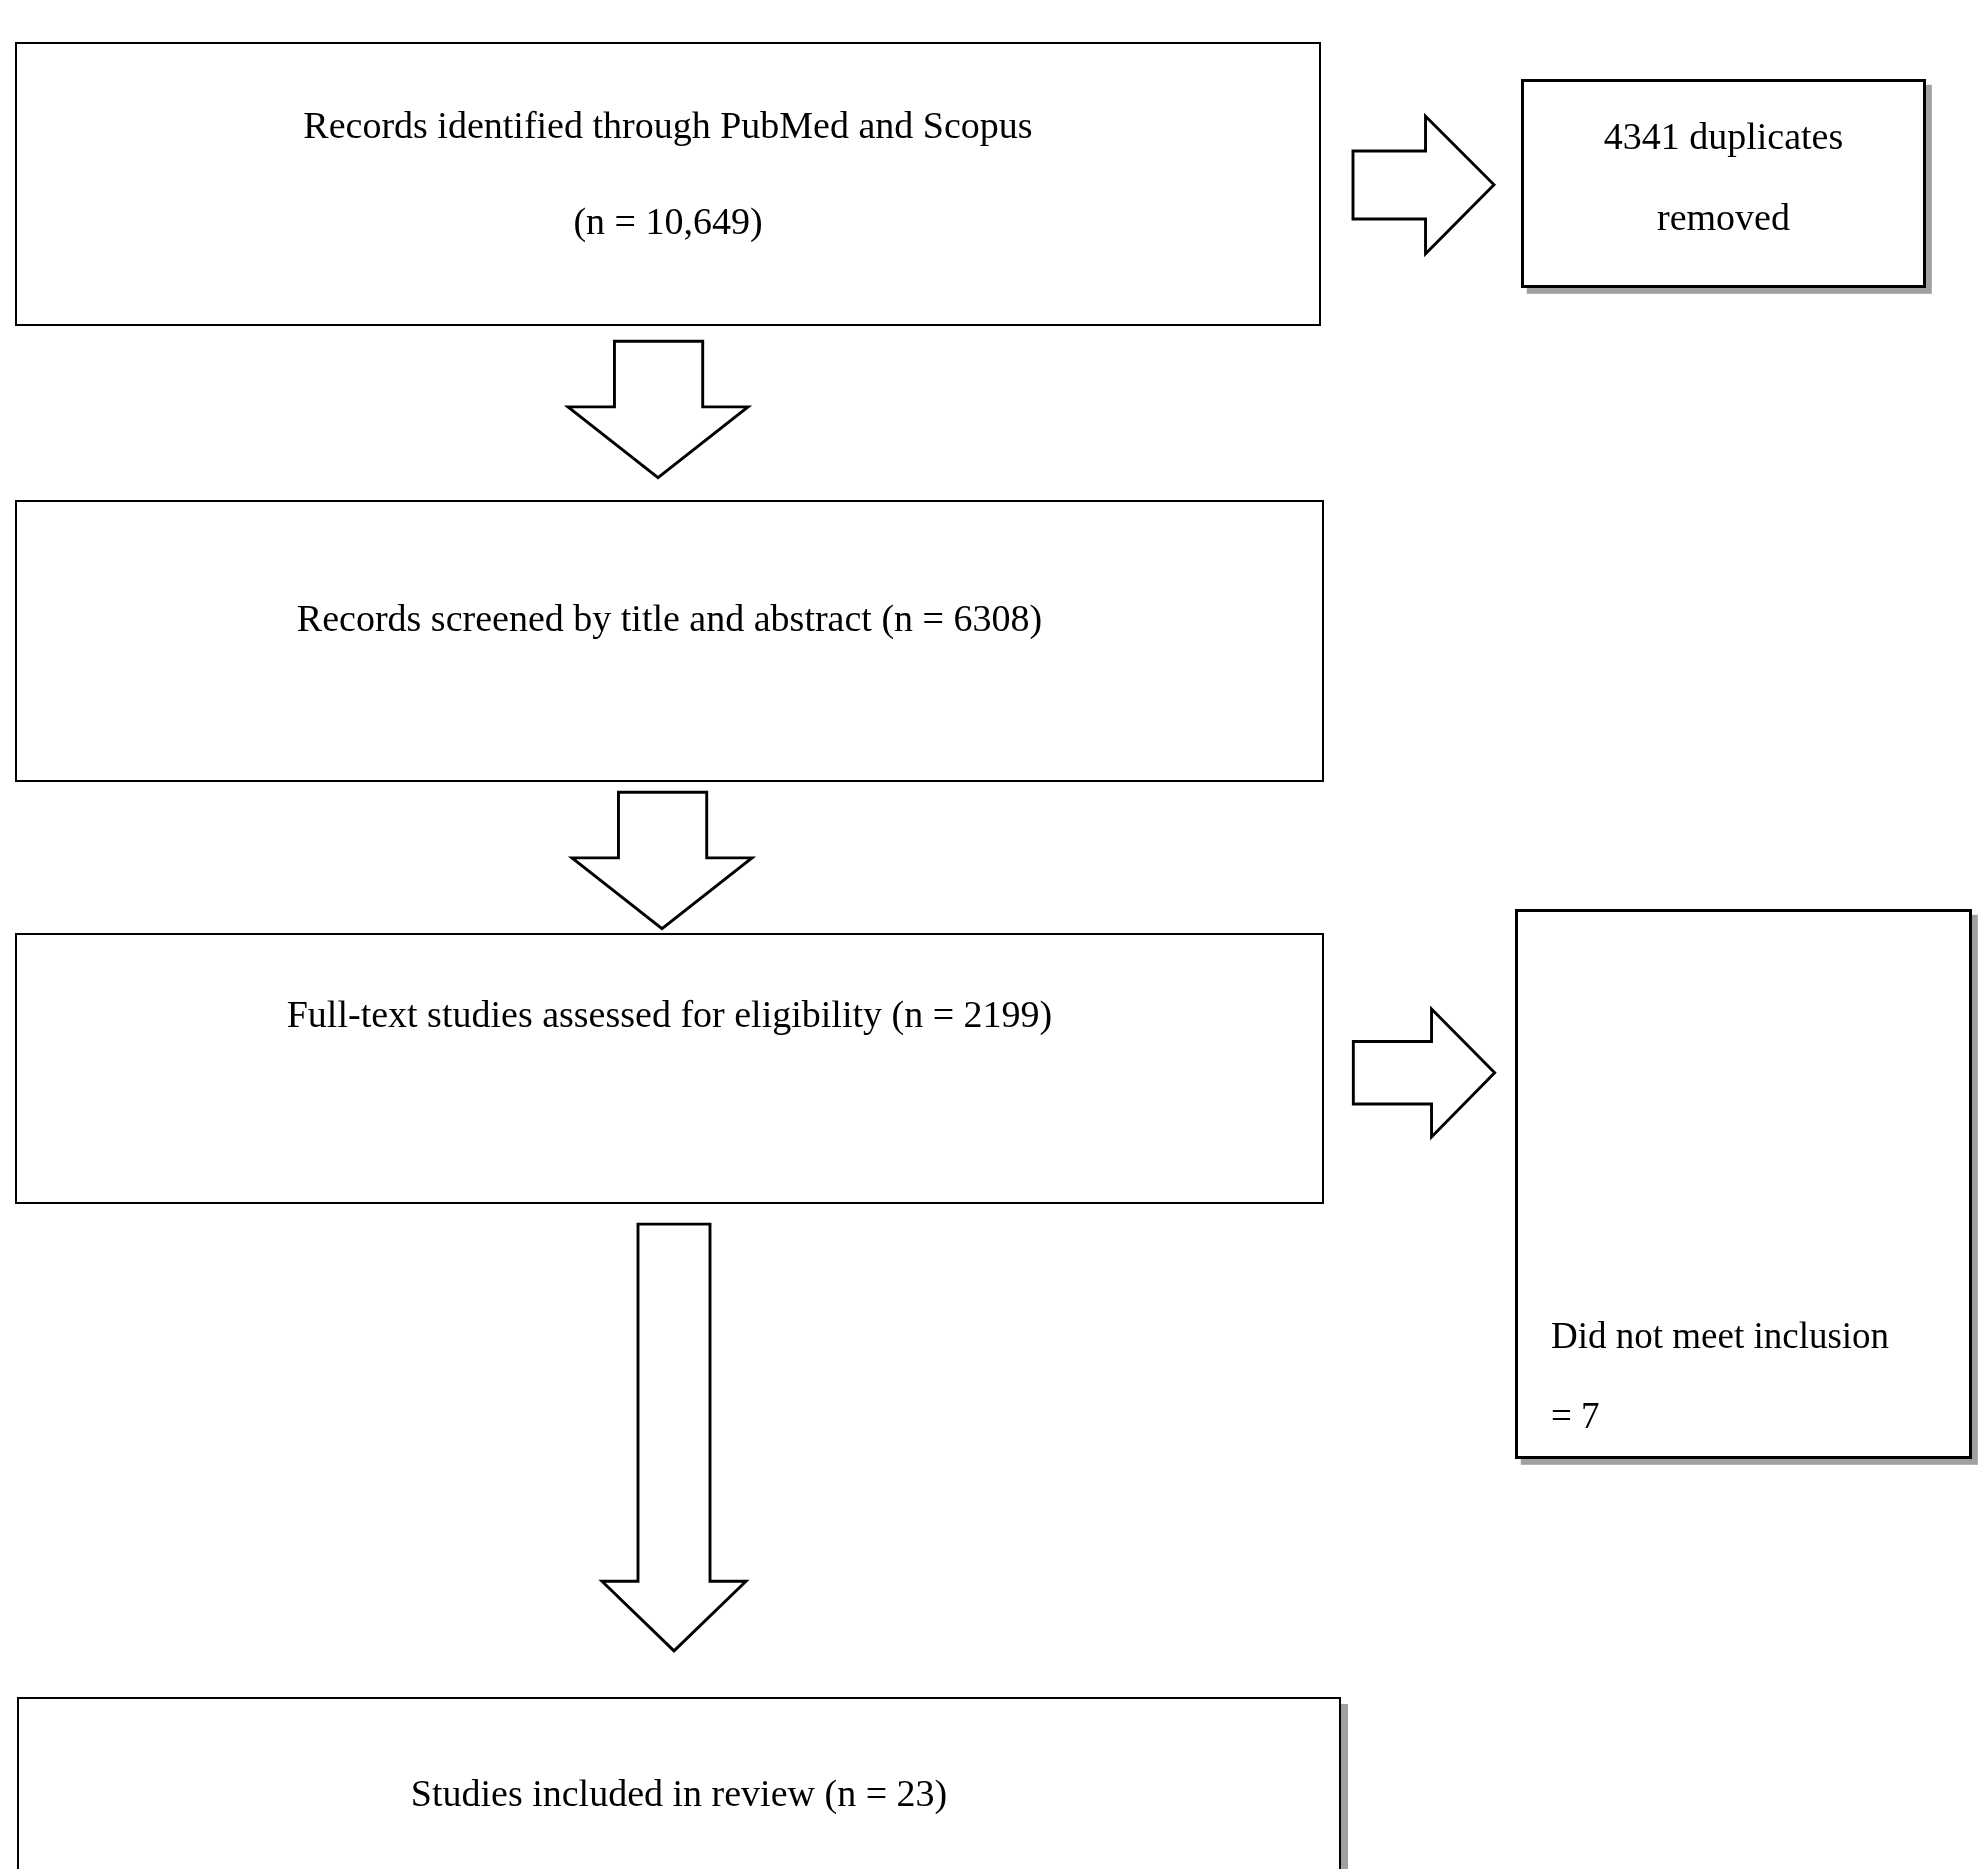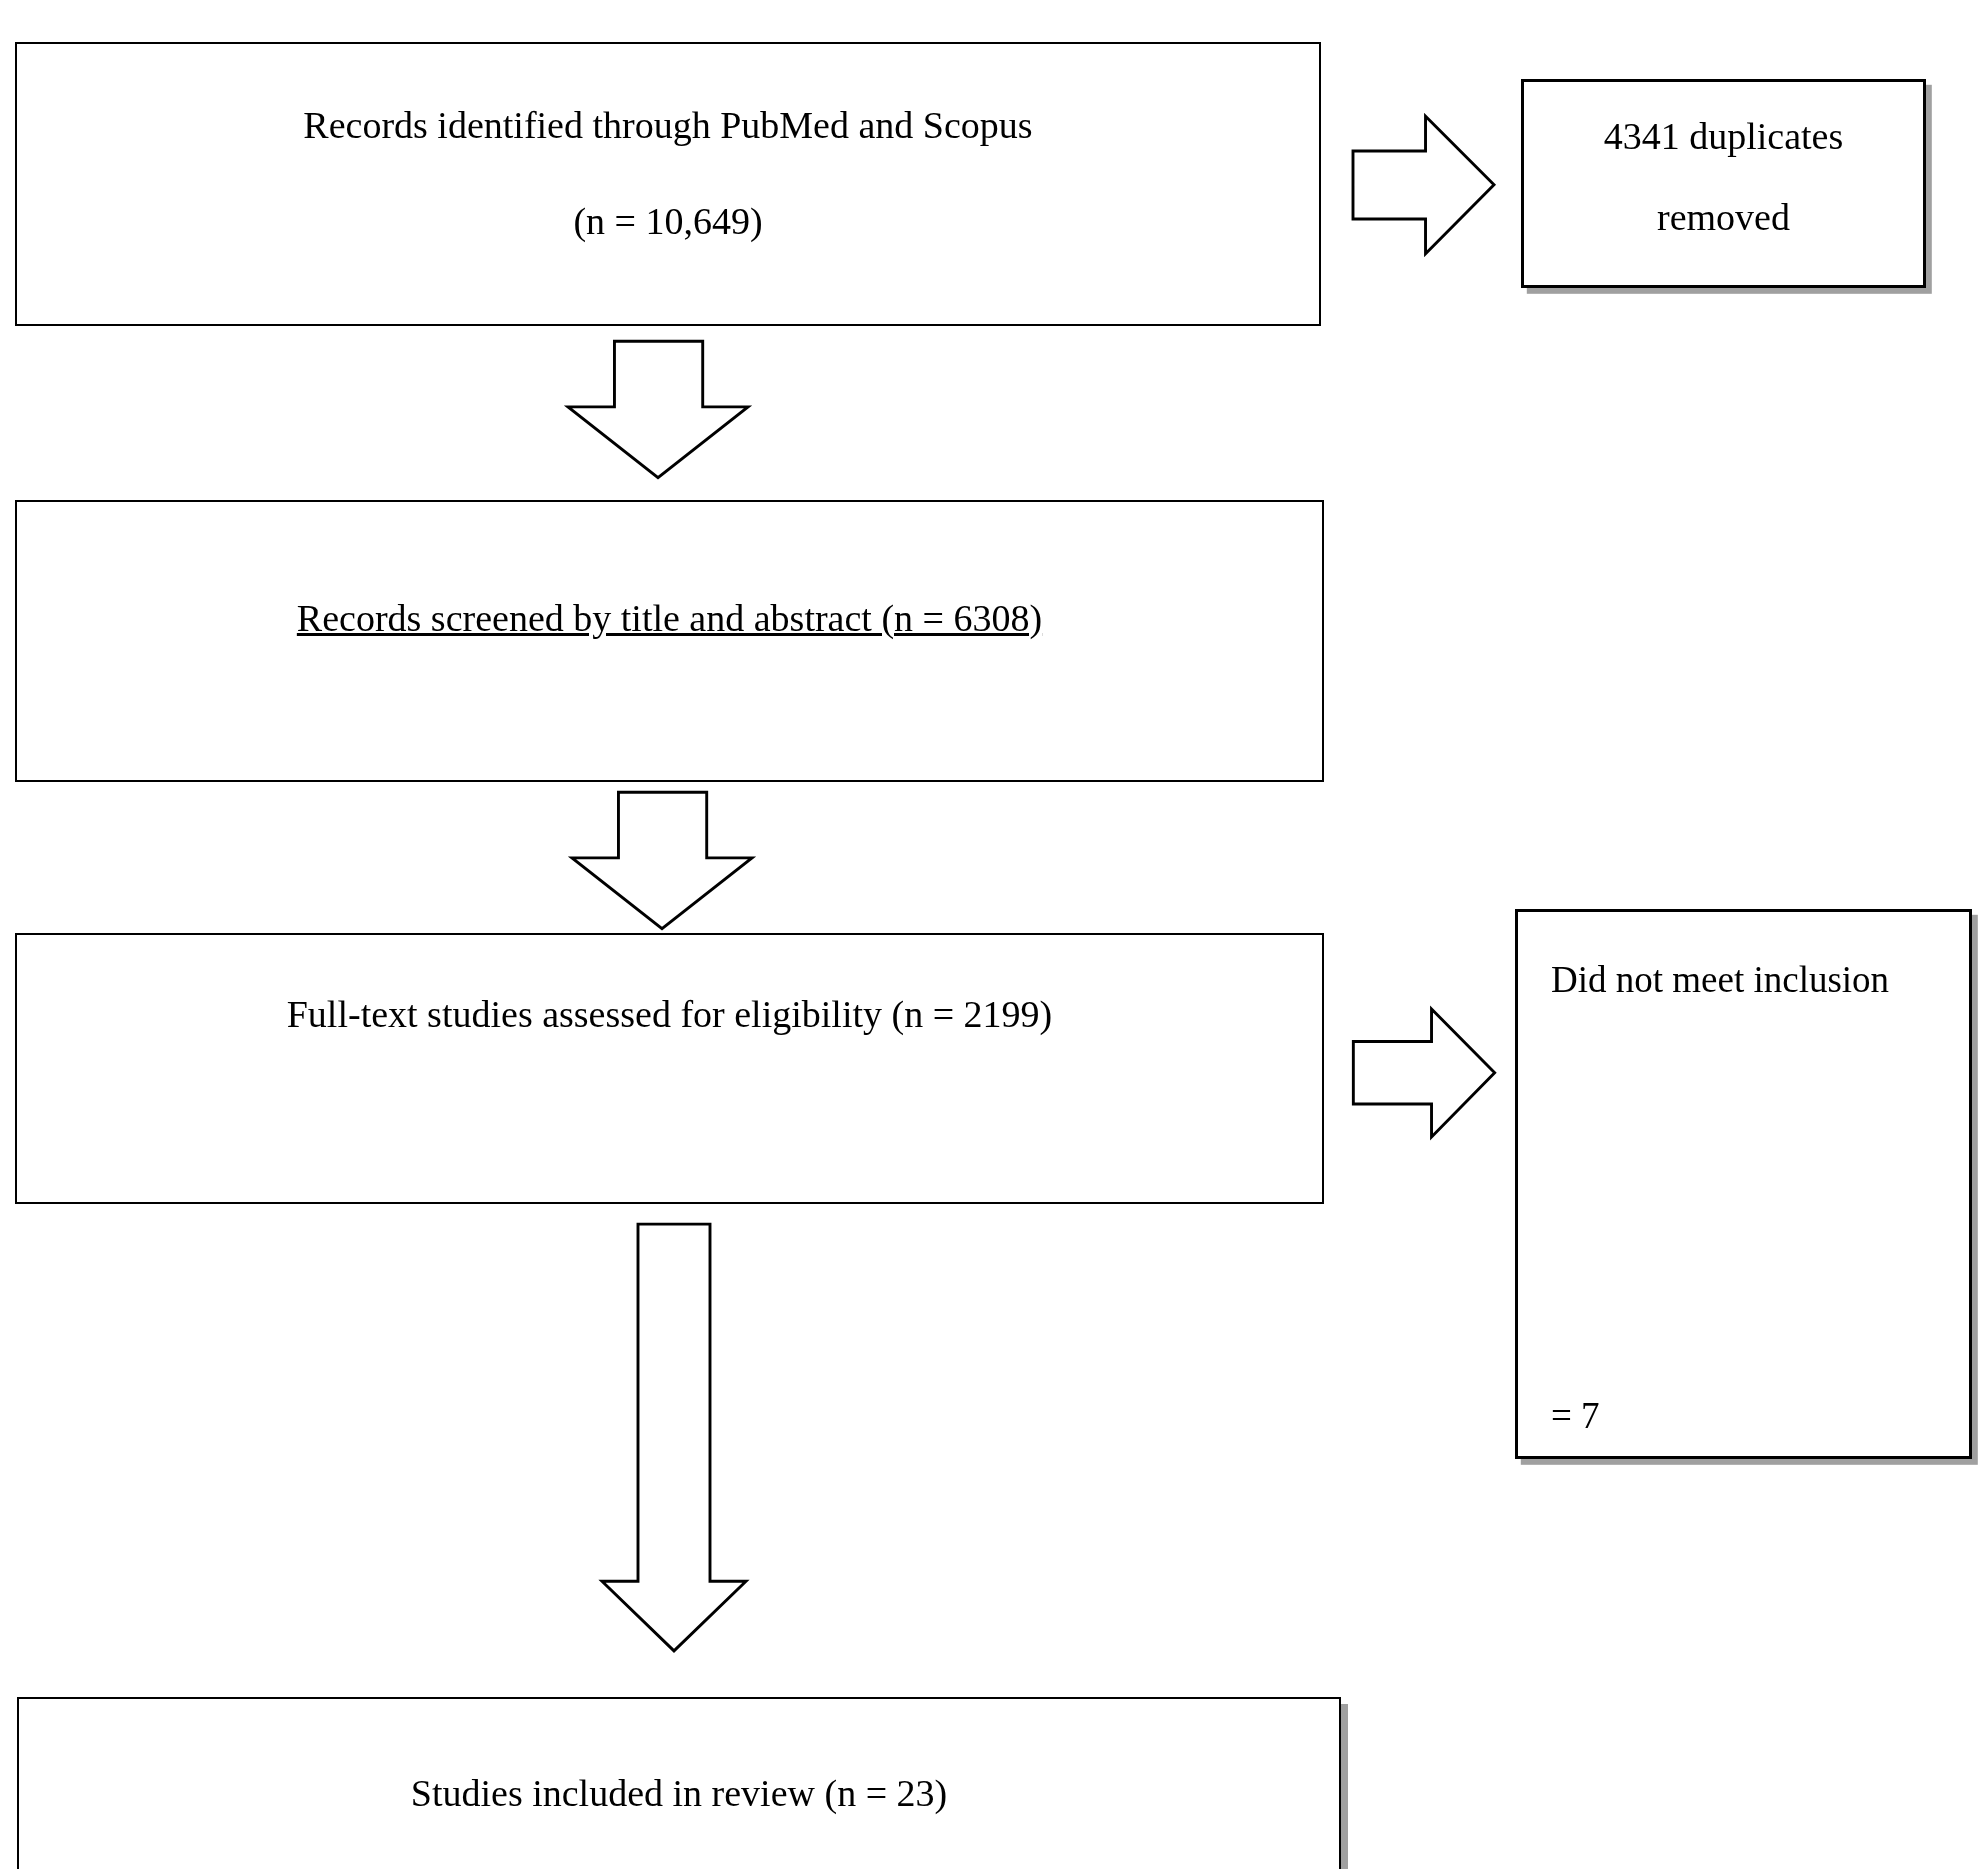--- a/index.html
+++ b/index.html
@@ -27,31 +27,31 @@
     justify-content: center;
     text-align: center;
     font-size: 38px;
     line-height: 96px;
     white-space: nowrap;
   }
   .box .line { display: block; }
 
   
   #box-identified   { left: 15px;  top: 18px;   width: 1306px; height: 284px; padding-bottom: 22px; }
-  #box-screened     { left: 15px;  top: 476px;  width: 1309px; height: 282px; padding-bottom: 47px; text-decoration: underline; }
+  #box-screened     { left: 15px;  top: 476px;  width: 1309px; height: 282px; padding-bottom: 47px; }
   #box-fulltext     { left: 15px;  top: 909px; width: 1309px; height: 271px; padding-bottom: 110px; }
   #box-included     { left: 17px;  top: 1673px; width: 1324px; height: 192px;
                       box-shadow: 7px 7px 0 #a0a0a0; }
 
   
   #box-duplicates   { left: 1521px; top: 55px;  width: 405px; height: 209px;
                       border-width: 3.5px; line-height: 81px; padding-bottom: 14px;
                       box-shadow: 5.8px 5.8px 0 #a0a0a0; }
   #box-excluded     { left: 1515px; top: 885px; width: 457px; height: 550px;
-                      border-width: 3.5px; align-items: flex-start; justify-content: space-between;
+                      border-width: 3.5px; align-items: flex-start; justify-content: flex-end;
                       text-align: left; padding: 28px 17.4px 0 33px; line-height: 80px;
                       font-size: 37px; box-shadow: 5.8px 5.8px 0 #a0a0a0; white-space: normal; }
 
   .arrow { position: absolute; overflow: visible; }
   #arrow-right-1 { left: 1353px; top: 92px;  width: 141px; height: 138px; }
   #arrow-down-1  { left: 568px;  top: 317px;  width: 180px; height: 137px; }
   #arrow-down-2  { left: 572px;  top: 768px; width: 180px; height: 137px; }
   #arrow-right-2 { left: 1353px; top: 985px; width: 142px; height: 128px; }
   #arrow-down-long { left: 602px; top: 1200px; width: 144px; height: 427px; }
 

